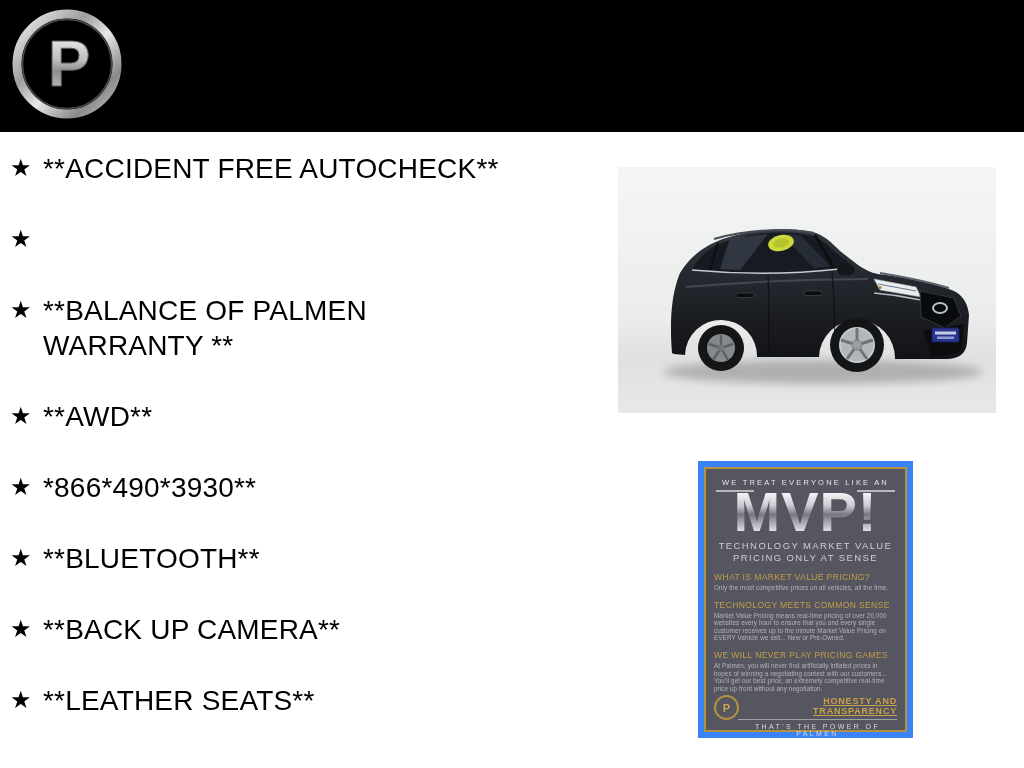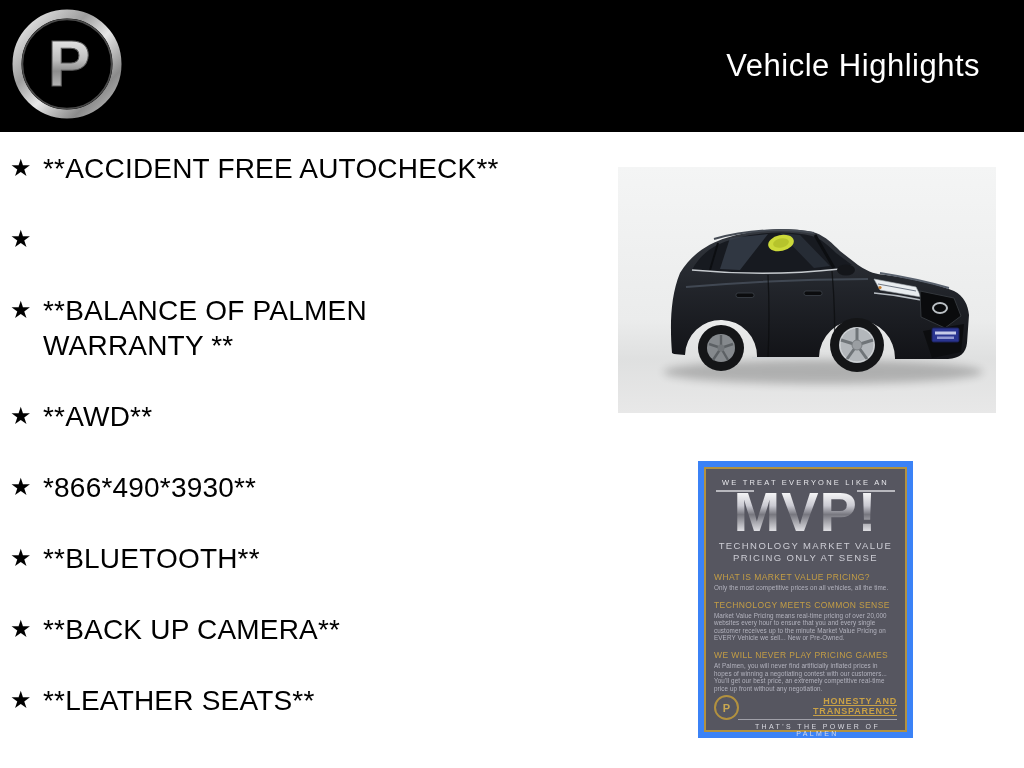--- a/index.html
+++ b/index.html
@@ -108,21 +108,20 @@
         <stop offset="0" stop-color="#fafafa"></stop>
         <stop offset="0.45" stop-color="#bdbdbd"></stop>
         <stop offset="0.6" stop-color="#8d8d8d"></stop>
         <stop offset="1" stop-color="#d9d9d9"></stop>
       </linearGradient>
     </defs>
     <circle cx="55" cy="55" r="50" fill="#000000" stroke="url(#ringGrad)" stroke-width="9"></circle>
     <circle cx="55" cy="55" r="44.5" fill="none" stroke="#4a4a4a" stroke-width="1.5"></circle>
     <text x="57" y="77" text-anchor="middle" font-family="Liberation Sans, sans-serif" font-size="64" font-weight="bold" fill="url(#pGrad)" stroke="#5a5a5a" stroke-width="1">P</text>
   </svg>
-  <div class="topbar-title">Vehicle Highlights</div>
 </div>
 
 <ul class="highlights">
   <li class="hl-item">
     <span class="hl-star">★</span>
     <span class="hl-lines">
         <span class="hl-line">**ACCIDENT FREE AUTOCHECK**</span>
       </span>
   </li>
   <li class="hl-item">

